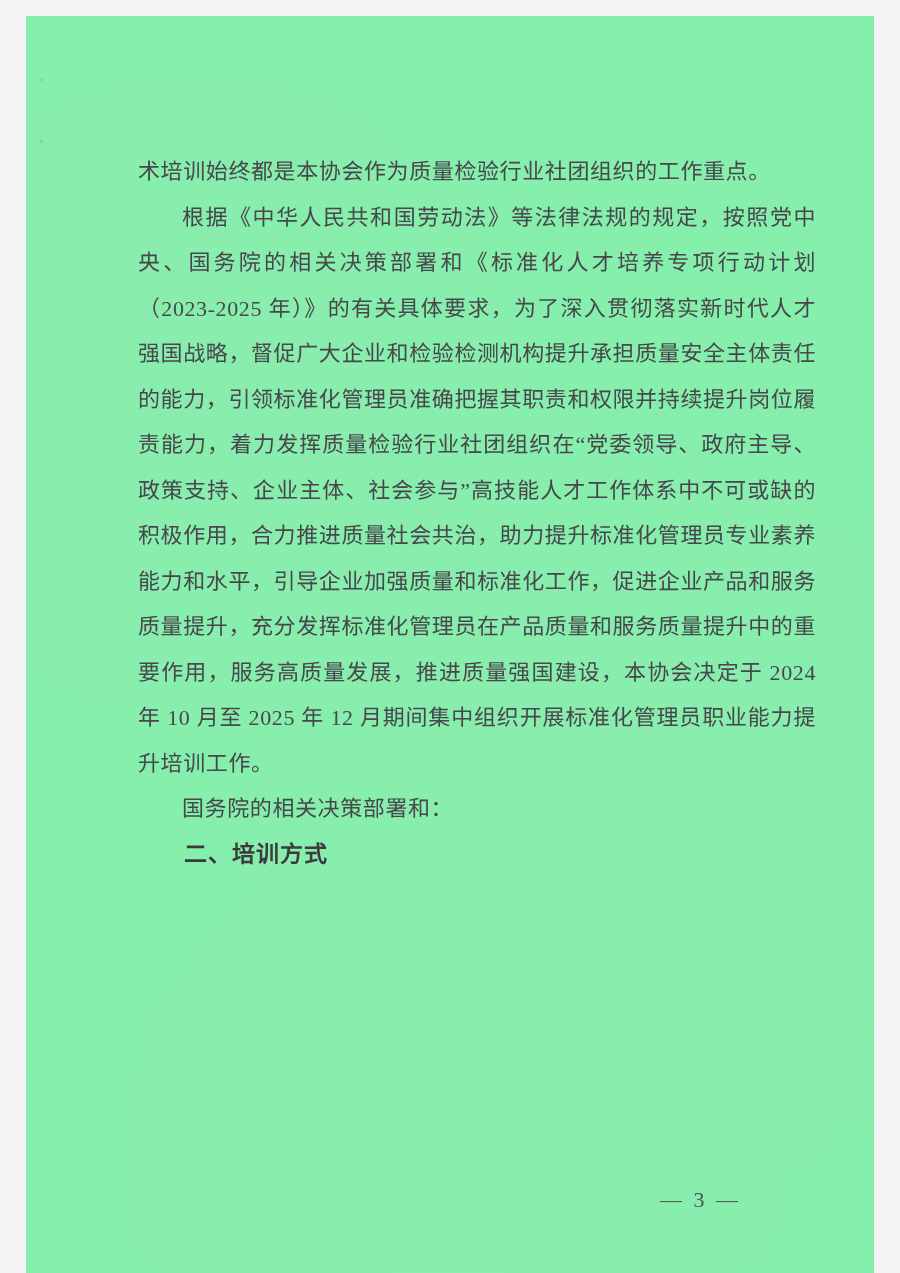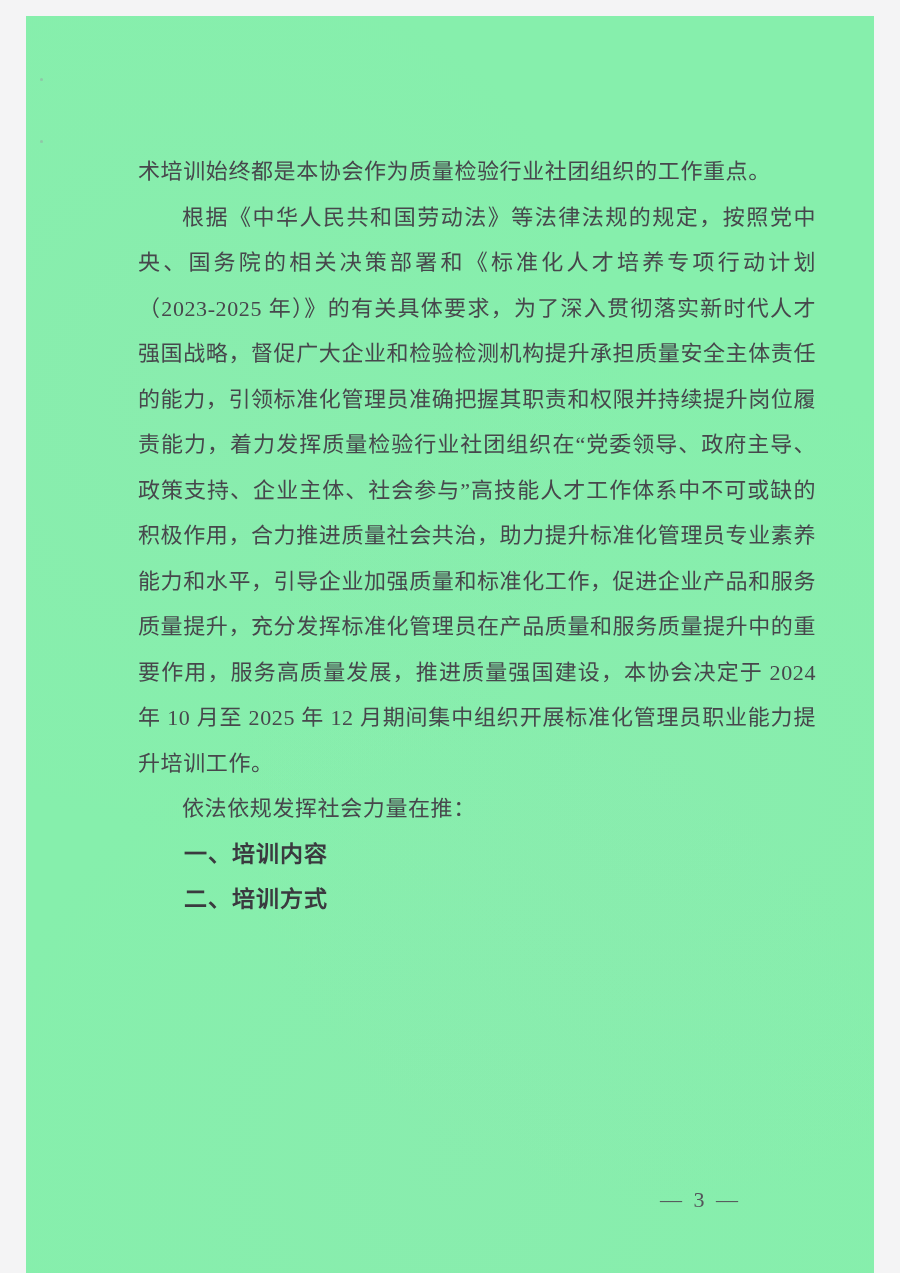--- a/index.html
+++ b/index.html
@@ -83,23 +83,22 @@
 
   <span class="speck speck-1"></span>
   <span class="speck speck-2"></span>
 
   <div class="content">
 
     <p class="body-par">术培训始终都是本协会作为质量检验行业社团组织的工作重点。</p>
 
     <p class="body-par indent">根据《中华人民共和国劳动法》等法律法规的规定，按照党中央、国务院的相关决策部署和《标准化人才培养专项行动计划（2023-2025 年）》的有关具体要求，为了深入贯彻落实新时代人才强国战略，督促广大企业和检验检测机构提升承担质量安全主体责任的能力，引领标准化管理员准确把握其职责和权限并持续提升岗位履责能力，着力发挥质量检验行业社团组织在“党委领导、政府主导、政策支持、企业主体、社会参与”高技能人才工作体系中不可或缺的积极作用，合力推进质量社会共治，助力提升标准化管理员专业素养能力和水平，引导企业加强质量和标准化工作，促进企业产品和服务质量提升，充分发挥标准化管理员在产品质量和服务质量提升中的重要作用，服务高质量发展，推进质量强国建设，本协会决定于 2024 年 10 月至 2025 年 12 月期间集中组织开展标准化管理员职业能力提升培训工作。</p>
 
-    <p class="body-par indent">依法依规发挥社会力量在推：</p>
+    <p class="body-par indent">国务院的相关决策部署和：</p>
 
-    <h2 class="sec-heading">一、培训内容</h2>
 
 
     <h2 class="sec-heading">二、培训方式</h2>
 
 
   </div>
 
   <div class="page-number">— 3 —</div>
 
 </div>

